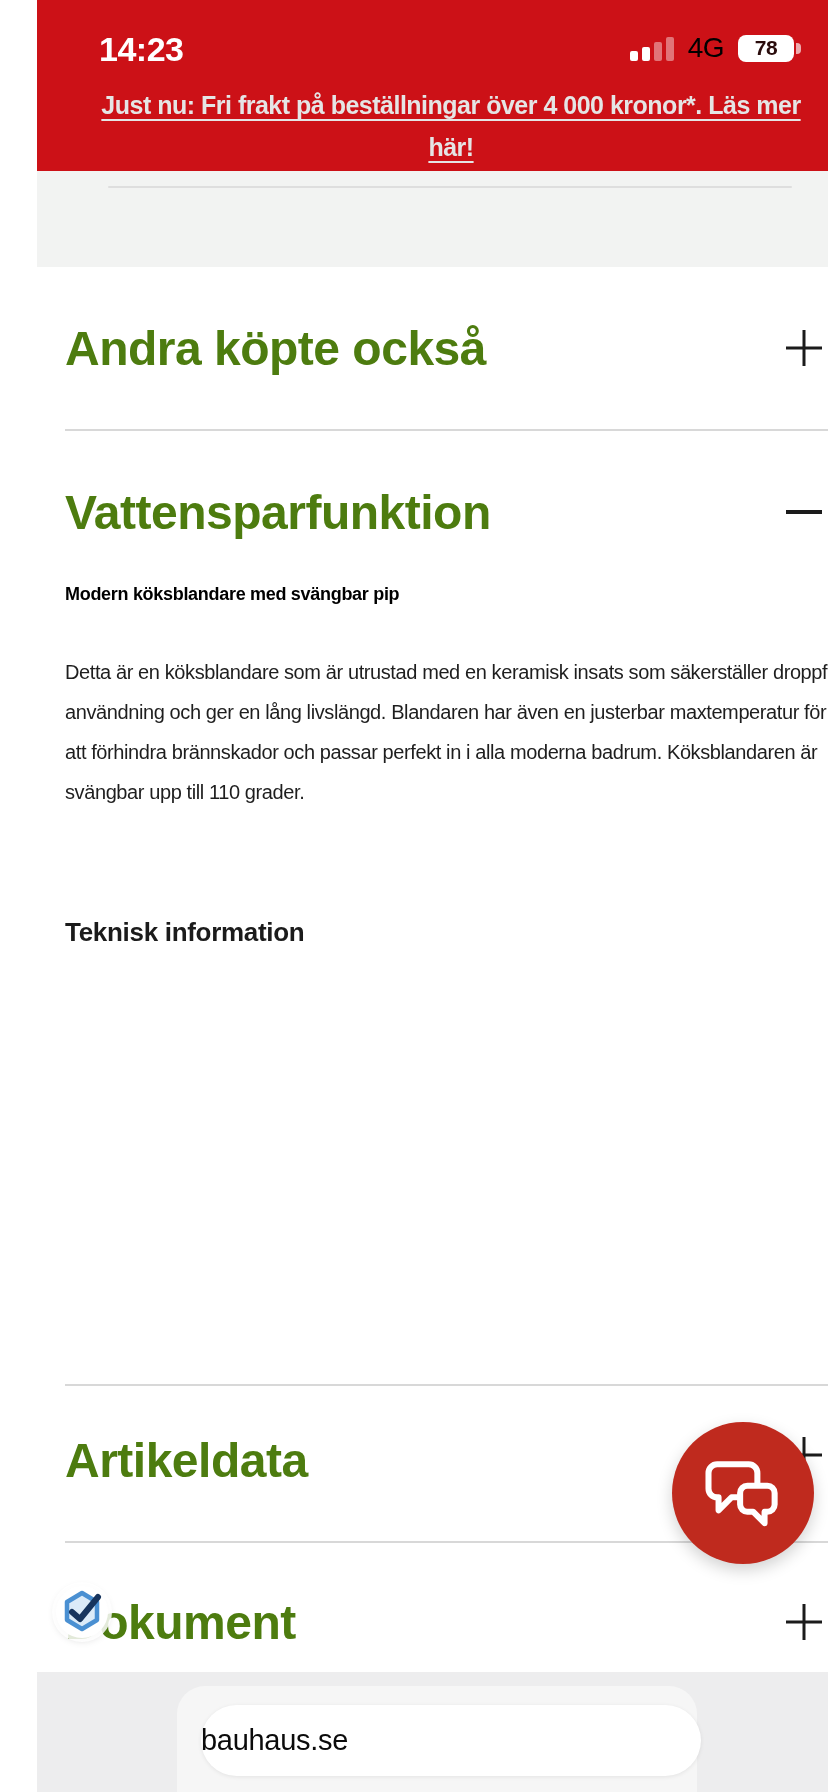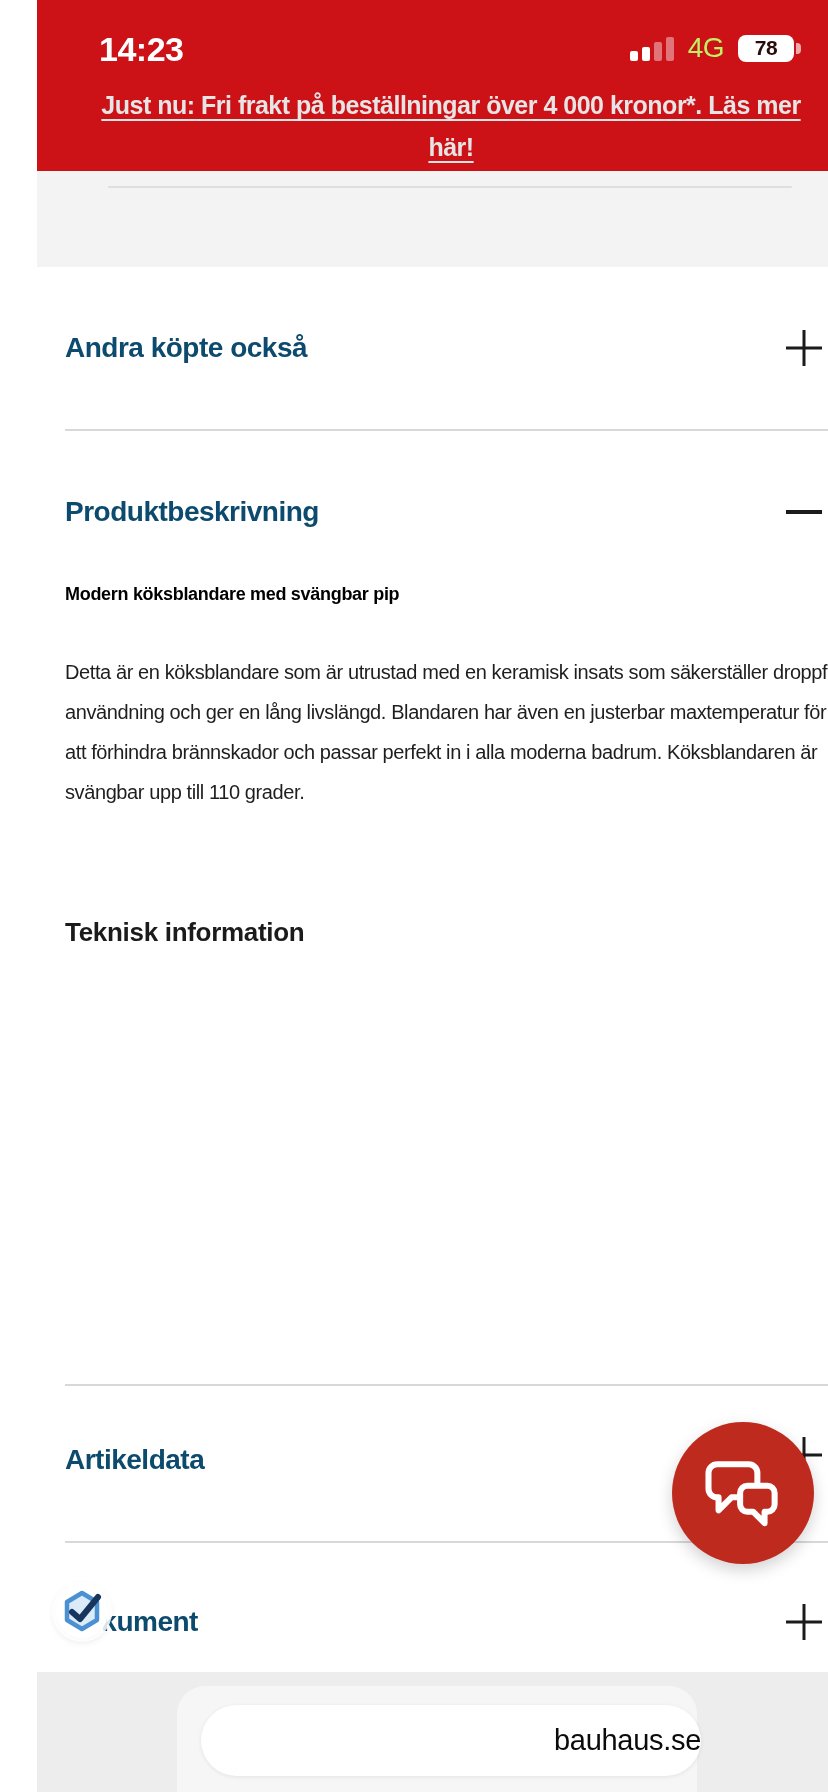--- a/index.html
+++ b/index.html
@@ -7,37 +7,37 @@
     position:relative;width:828px;height:1792px;overflow:hidden;background:#fff;
     font-family:"Liberation Sans",sans-serif;margin-left:37px;-webkit-font-smoothing:antialiased;
   }
   
   .red-header{position:absolute;left:0;top:0;width:828px;height:171px;background:#cc1117;}
   .status-time{position:absolute;left:62px;top:30px;font-size:34px;font-weight:700;color:#fff;letter-spacing:-0.5px;}
   .status-right{position:absolute;right:71px;top:30px;display:flex;align-items:center;gap:14px;height:36px;}
   .sig{display:flex;align-items:flex-end;gap:4px;height:26px;}
   .sig i{display:block;width:8px;border-radius:2px;background:#fff;}
   .sig i.dim{opacity:.42;}
-  .net-label{color:#bef264;font-size:28px;font-weight:400;letter-spacing:-0.5px;}
+  .net-label{color:#000000;font-size:28px;font-weight:400;letter-spacing:-0.5px;}
   .battery{position:relative;width:56px;height:27px;background:#fff;border-radius:8px;
     display:flex;align-items:center;justify-content:center;}
   .battery .pct{font-size:21px;font-weight:700;color:#2a0c0c;letter-spacing:-0.5px;}
   .battery .cap{position:absolute;right:-7px;top:8px;width:5px;height:11px;background:rgba(255,255,255,.65);
     border-radius:0 4px 4px 0;}
   .promo{position:absolute;left:15px;top:84px;width:798px;text-align:center;
     color:#e5e5e5;font-size:25px;font-weight:700;line-height:42px;letter-spacing:-0.5px;
     white-space:pre-line;text-decoration:underline;text-underline-offset:5px;text-decoration-thickness:2px;cursor:pointer;}
   
   .gray-strip{position:absolute;left:0;top:171px;width:828px;height:96px;background:#f2f3f2;}
   .strip-divider{position:absolute;left:71px;top:15px;width:684px;height:2px;background:#dedede;border-radius:2px;}
   
   .divider{position:absolute;left:28px;width:772px;height:2px;background:#d8d8d8;}
   .acc-row{position:absolute;left:0;width:828px;height:80px;display:flex;align-items:center;
     padding:0 0 0 28px;box-sizing:border-box;cursor:pointer;}
-  .acc-title{font-size:28px;font-weight:700;color:#0c4a6e;letter-spacing:-0.5px;}
+  .acc-title{font-size:48px;font-weight:700;color:#4d7c0f;letter-spacing:-0.5px;}
   .acc-icon{position:absolute;right:42px;width:38px;height:38px;}
   .subheading{position:absolute;left:28px;top:577px;width:780px;font-size:18px;font-weight:700;
     color:#000000;letter-spacing:-0.3px;line-height:34px;}
   .paragraph{position:absolute;left:28px;top:652px;width:780px;font-size:20px;font-weight:400;
     color:#1e1e1e;letter-spacing:-0.4px;line-height:40px;}
   .tech-heading{position:absolute;left:28px;top:915px;width:780px;font-size:26px;font-weight:700;
     color:#1b1b1b;letter-spacing:-0.3px;line-height:34px;}
   .tech-list{position:absolute;left:28px;top:952px;width:780px;font-size:26px;font-weight:400;
     color:#1e1e1e;letter-spacing:-0.3px;line-height:41px;white-space:pre-line;}
   
@@ -46,21 +46,21 @@
     box-shadow:0 6px 16px rgba(0,0,0,.18);cursor:pointer;}
   
   .badge{position:absolute;left:19px;top:1586px;width:52px;height:52px;border-radius:50%;
     background:#fff;z-index:6;display:flex;align-items:center;justify-content:center;
     box-shadow:0 0 0 4px rgba(255,255,255,.85),0 2px 8px rgba(0,0,0,.18);cursor:pointer;}
   
   .bottom-bar{position:absolute;left:0;top:1672px;width:828px;height:120px;background:#ededee;z-index:4;}
   .sheet{position:absolute;left:140px;top:14px;width:520px;height:106px;background:#f6f6f6;
     border-radius:28px 28px 0 0;}
   .url-pill{position:absolute;left:164px;top:33px;width:500px;height:71px;background:#fff;border-radius:36px;
-    display:flex;align-items:center;justify-content:flex-end;box-shadow:0 1px 4px rgba(0,0,0,.08);cursor:pointer;}
+    display:flex;align-items:center;justify-content:flex-start;box-shadow:0 1px 4px rgba(0,0,0,.08);cursor:pointer;}
   .url-text{font-size:29px;color:#0b0b0b;letter-spacing:-0.3px;}
 </style>
 </head>
 <body>
 
 <div class="screen">
 
   <div class="red-header">
     <div class="status-time">14:23</div>
     <div class="status-right">
@@ -88,21 +88,21 @@
     <div class="acc-title">Andra köpte också</div>
     <svg class="acc-icon" style="top:21px" viewBox="0 0 38 38">
       <line x1="1" y1="19" x2="37" y2="19" stroke="#1b1b1b" stroke-width="3"></line>
       <line x1="19" y1="1" x2="19" y2="37" stroke="#1b1b1b" stroke-width="3"></line>
     </svg>
   </div>
 
   <div class="divider" style="top:429px"></div>
 
   <div class="acc-row" style="top:472px">
-    <div class="acc-title">Produktbeskrivning</div>
+    <div class="acc-title">Vattensparfunktion</div>
     <svg class="acc-icon" style="top:21px" viewBox="0 0 38 38">
       <line x1="1" y1="19" x2="37" y2="19" stroke="#1b1b1b" stroke-width="4"></line>
     </svg>
   </div>
 
   <div class="subheading">Modern köksblandare med svängbar pip</div>
   <div class="paragraph">Detta är en köksblandare som är utrustad med en keramisk insats som säkerställer droppfri användning och ger en lång livslängd. Blandaren har även en justerbar maxtemperatur för att förhindra brännskador och passar perfekt in i alla moderna badrum. Köksblandaren är svängbar upp till 110 grader.</div>
   <div class="tech-heading">Teknisk information</div>
 
   <div class="divider" style="top:1384px"></div>

